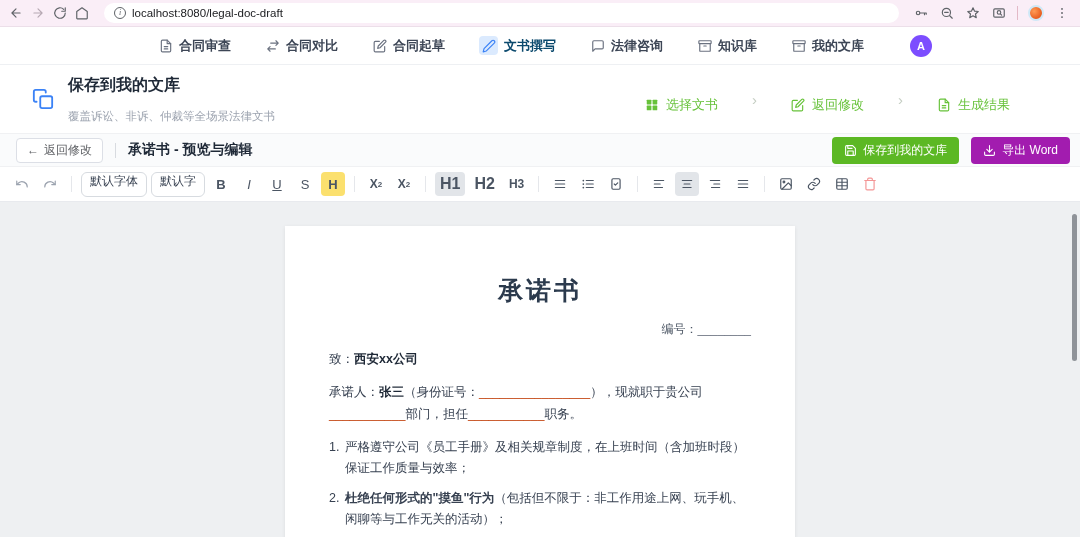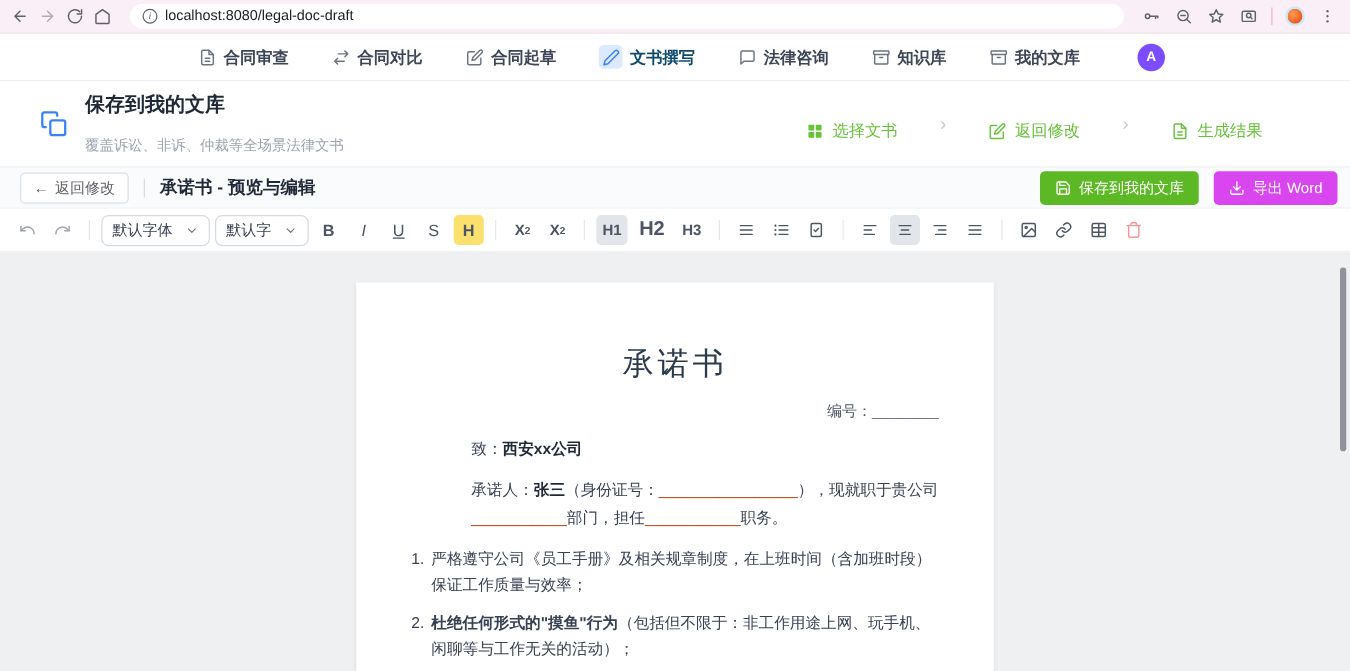--- a/index.html
+++ b/index.html
@@ -44,43 +44,43 @@
 
   
   .toolbar-row { height:34px; background:#fafbfc; border-top:1px solid #f0f1f3; border-bottom:1px solid #f0f1f3; display:flex; align-items:center; padding:0 10px 0 16px; gap:12px; flex:0 0 auto; }
   .back-btn { display:flex; align-items:center; gap:5px; background:#fff; border:1px solid #dcdfe6; border-radius:4px; padding:3px 10px; font-size:12px; color:#606266; cursor:pointer; }
   .tb-divider { width:1px; height:15px; background:#d8dbe0; }
   .tb-title { font-size:14px; font-weight:700; color:#1f2937; }
   .tb-spacer { flex:1; }
   .btn { display:flex; align-items:center; gap:6px; border:none; border-radius:4px; padding:5px 12px; font-size:12px; color:#fff; cursor:pointer; font-weight:500; }
   .btn svg { width:13px; height:13px; }
   .btn-save { background:#5cb824; }
-  .btn-export { background:#d946ef; }
+  .btn-export { background:#a21caf; }
 
   
   .editor-toolbar { height:35px; background:#fff; border-bottom:1px solid #e8eaee; display:flex; align-items:center; padding:0 10px; gap:4px; flex:0 0 auto; }
   .et-btn { min-width:24px; height:24px; display:flex; align-items:center; justify-content:center; border-radius:4px; color:#4b5563; font-size:13px; font-weight:700; cursor:pointer; padding:0 5px; }
   .et-btn svg { width:14px; height:14px; }
   .et-btn.muted { color:#9ca3af; font-weight:400; }
   .et-btn.on { background:#e2e5e9; }
   .et-btn.hl { background:#fbe06e; color:#4b5563; }
   .et-btn.danger { color:#f49595; }
   .et-sep { width:1px; height:16px; background:#e5e7eb; margin:0 5px; }
-  .et-select { display:flex; align-items:center; gap:10px; border:1px solid #d7dbe0; border-radius:6px; height:25px; padding:0 8px; font-size:12px; color:#374151; cursor:pointer; }
+  .et-select { display:flex; align-items:center; gap:10px; border:1px solid #d7dbe0; border-radius:6px; height:25px; padding:0 8px; font-size:12px; color:#374151; cursor:pointer;flex-direction:column; }
   .et-select svg { width:11px; height:11px; color:#6b7280; }
   .subsup { font-size:12px; font-weight:600; }
   .subsup sub,.subsup sup { font-size:8px; }
 
   
   .doc-area { flex:1 1 auto; background:#eef0f2; position:relative; overflow:hidden; }
   .doc-page { width:510px; margin:24px auto 0; background:#fff; box-shadow:0 1px 4px rgba(0,0,0,.08); padding:48px 44px 40px; min-height:400px; color:#374151; }
-  .doc-title { text-align:center; font-size:25px; font-weight:400; color:#2b3a4d; letter-spacing:3px; }
+  .doc-title { text-align:center; font-size:25px; font-weight:700; color:#2b3a4d; letter-spacing:3px; }
   .doc-number { text-align:right; font-size:12px; color:#4b5563; margin-top:14px; }
   .doc-number .blank { letter-spacing:0; color:#6b7280; }
-  .doc-p { font-size:12.5px; line-height:1.75; margin-top:11px;margin-left:48px; }
+  .doc-p { font-size:12.5px; line-height:1.75; margin-top:11px; }
   .doc-p b { color:#1f2937; }
   .doc-list { margin-top:11px; }
   .doc-li { font-size:12.5px; line-height:1.7; margin-top:9px; display:flex; }
   .doc-li .li-num { flex:0 0 16px; }
   .doc-li .li-body { flex:1; }
   .blank { color:#c2410c; }
 
   .doc-scrollbar { position:absolute; right:3px; top:12px; width:5px; height:147px; background:#8f9399; border-radius:3px; }
 </style>
 </head>
@@ -324,21 +324,21 @@
     <span class="et-sep"></span>
     <span class="et-btn subsup">
         <span>X</span>
         <sub>2</sub>
       </span>
     <span class="et-btn subsup">
         <span>X</span>
         <sup>2</sup>
       </span>
     <span class="et-sep"></span>
-    <span class="et-btn on" style="font-size:12px">H1</span>
+    <span class="et-btn on" style="font-size:16px">H1</span>
     <span class="et-btn" style="font-size:16px">H2</span>
     <span class="et-btn" style="font-size:12px">H3</span>
     <span class="et-sep"></span>
     <span class="et-btn">
         <svg viewBox="0 0 24 24" fill="none" stroke="currentColor" stroke-width="2" stroke-linecap="round">
           <path d="M4 6h16M4 12h16M4 18h16"></path>
         </svg>
       </span>
     <span class="et-btn">
         <svg viewBox="0 0 24 24" fill="none" stroke="currentColor" stroke-width="2" stroke-linecap="round">

